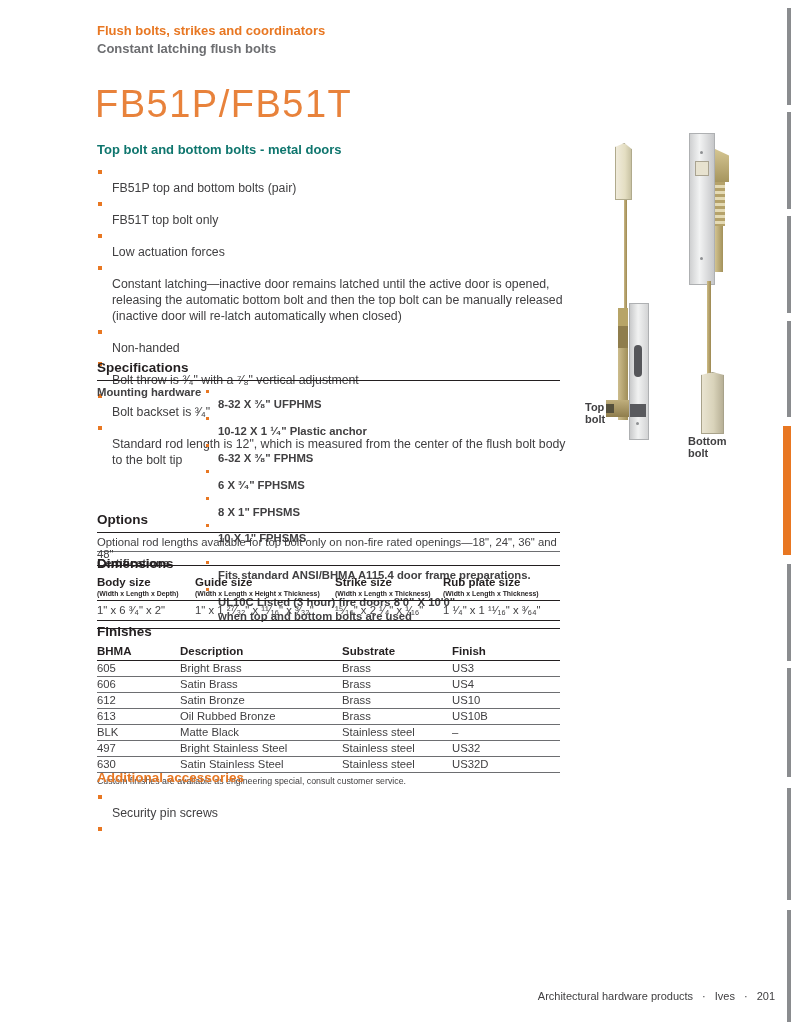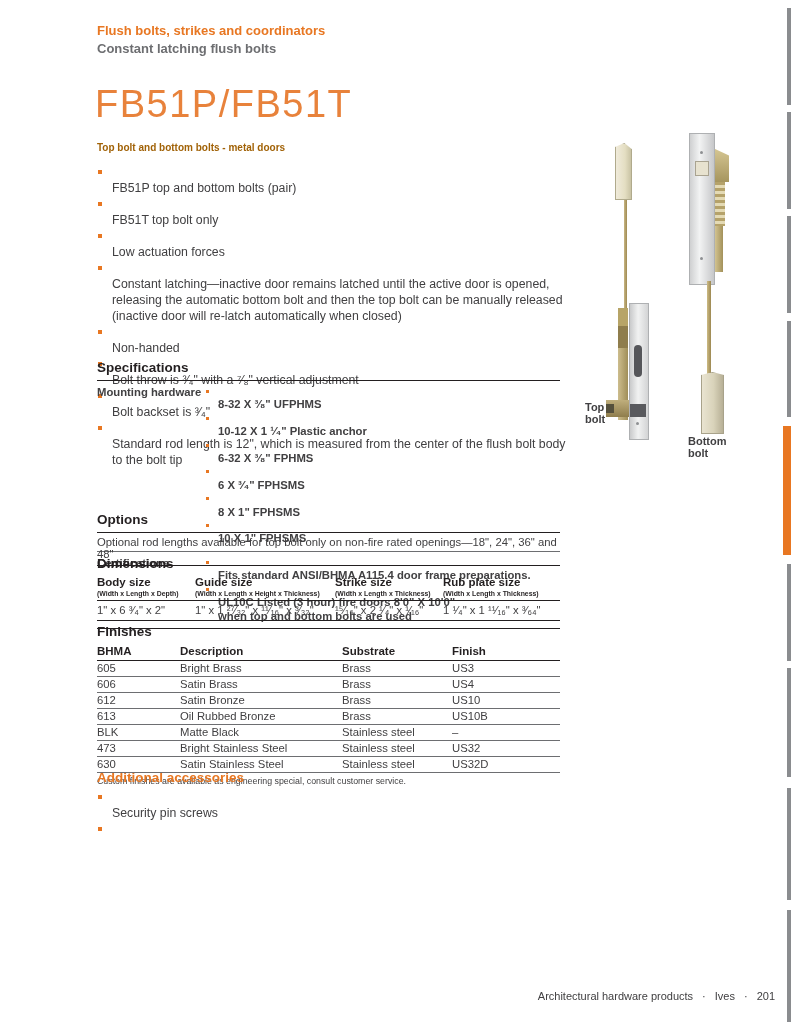--- a/index.html
+++ b/index.html
@@ -4,21 +4,21 @@
 <style>
   html,body{margin:0;padding:0;background:#fff;}
   .page{position:relative;width:791px;height:1024px;background:#ffffff;overflow:hidden;
         font-family:"Liberation Sans","DejaVu Sans",sans-serif;color:#414042;margin-left:40px;}
 
   
   .eyebrow{position:absolute;left:57px;top:23px;font-size:13px;font-weight:bold;color:#E87722;}
   .subtitle{position:absolute;left:57px;top:41px;font-size:13px;font-weight:bold;color:#6D6E71;}
   .product-title{position:absolute;left:55px;top:83px;font-size:38px;font-weight:400;
                  color:#E8823B;letter-spacing:1.5px;}
-  .section-sub{position:absolute;left:57px;top:142px;font-size:10px;font-weight:bold;color:#a16207;}
+  .section-sub{position:absolute;left:57px;top:142px;font-size:13px;font-weight:bold;color:#0f766e;}
 
   
   ul.blist{list-style:none;margin:0;padding:0;}
   .bullet-item{position:relative;padding-left:15px;font-size:12.3px;line-height:16px;color:#414042;white-space:pre-line;}
   .bullet-item .sq{position:absolute;left:1px;top:6px;width:4px;height:4px;background:#E87722;}
 
   .features{position:absolute;left:57px;top:164px;width:470px;}
 
   
   h3.sec{margin:0 0 5px 0;font-size:13.5px;font-weight:bold;color:#231F20;}
@@ -266,21 +266,21 @@
     <span class="fc">Brass</span>
     <span class="fc">US10B</span>
   </div>
         <div class="fin-row">
     <span class="fc">BLK</span>
     <span class="fc">Matte Black</span>
     <span class="fc">Stainless steel</span>
     <span class="fc">–</span>
   </div>
         <div class="fin-row">
-    <span class="fc">473</span>
+    <span class="fc">497</span>
     <span class="fc">Bright Stainless Steel</span>
     <span class="fc">Stainless steel</span>
     <span class="fc">US32</span>
   </div>
         <div class="fin-row">
     <span class="fc">630</span>
     <span class="fc">Satin Stainless Steel</span>
     <span class="fc">Stainless steel</span>
     <span class="fc">US32D</span>
   </div>

